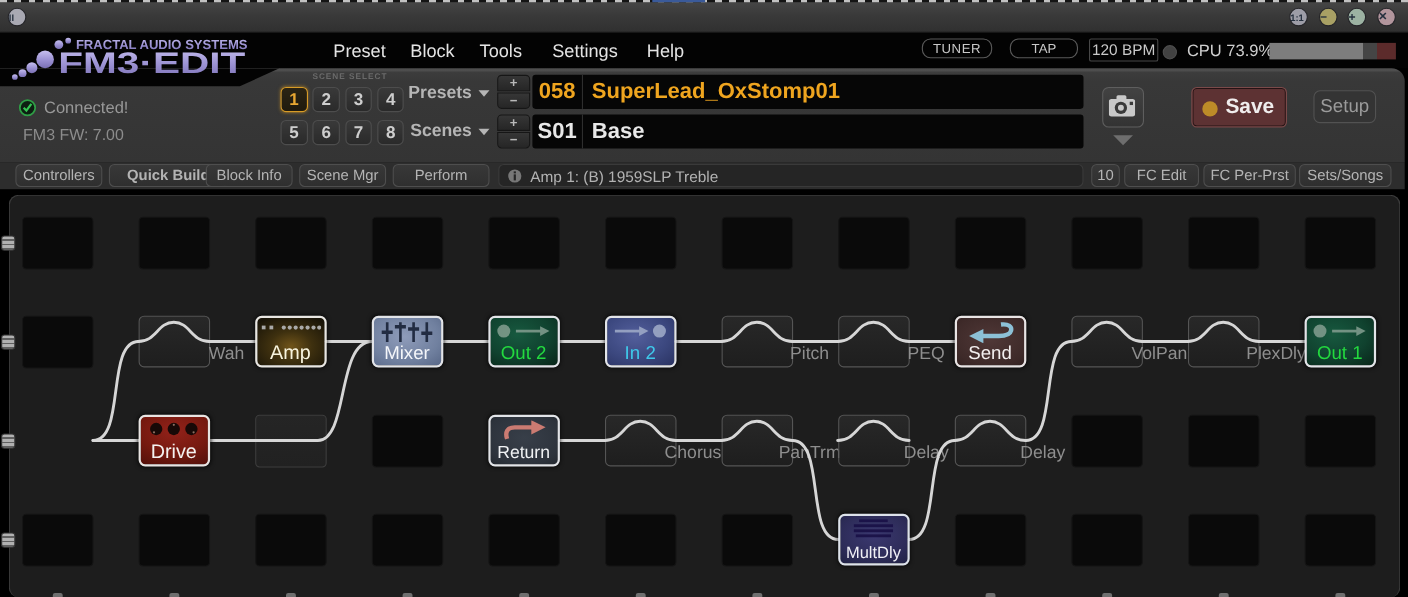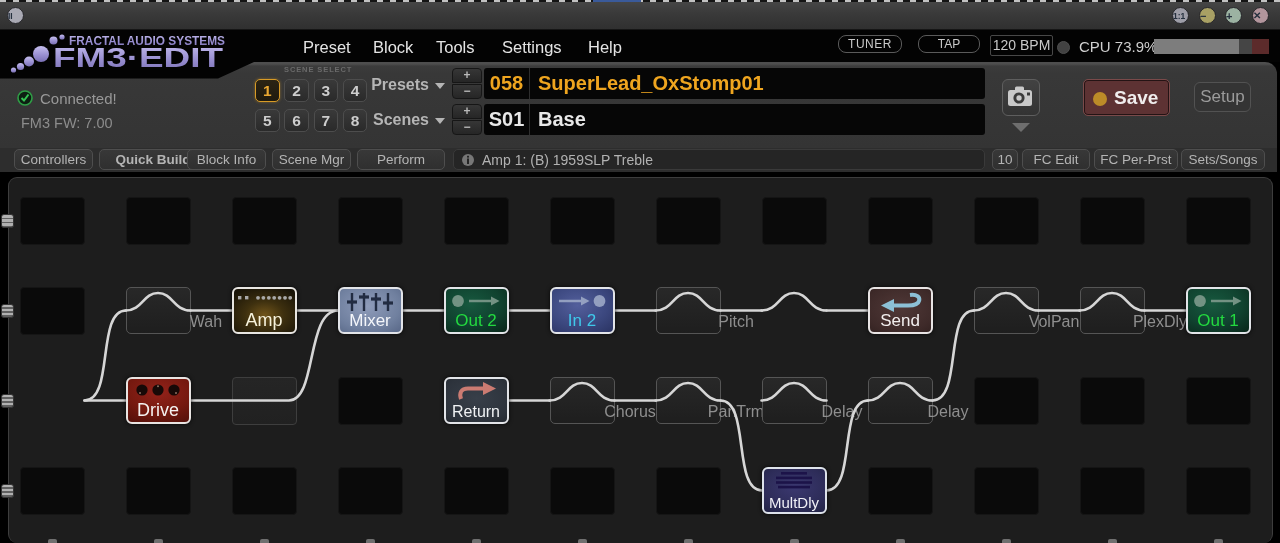--- a/index.html
+++ b/index.html
@@ -297,20 +297,23 @@
           <line x1="4" y1="9" x2="27" y2="9" stroke-width="2.5"></line>
           <polygon points="26,4.5 34.5,9 26,13.5" stroke="none"></polygon>
           <circle cx="44.5" cy="9" r="5.9" stroke="none"></circle>
         </g>
       </svg>
       <div class="bl" style="color:#3fc8ea;font-size:17px">In 2</div>
     </div>
 <div class="blk dim" style="left:646.5px;top:109.0px">
       <div class="bl diml">Pitch</div>
     </div>
+<div class="blk dim" style="left:752.5px;top:109.0px">
+      <div class="bl diml">PEQ</div>
+    </div>
 <div class="blk" style="left:858.5px;top:109.0px;background:radial-gradient(ellipse 95% 90% at 50% 45%, #503837 0%, #3e2a29 60%, #291b1a 100%);border-color:#e8e4e4">
       <svg class="bi" width="46" height="20" viewBox="0 0 46 20">
         <path d="M 33 3 C 40 2.2 43 5 42.2 8.5 C 41.4 12 37 13.5 31 13.5 L 16 13.5" fill="none" stroke="#8cc0d6" stroke-width="4"></path>
         <polygon points="17,7 17,20 4,13.5" fill="#8cc0d6"></polygon>
       </svg>
       <div class="bl" style="color:#f2eeee;font-size:17px">Send</div>
     </div>
 <div class="blk dim" style="left:964.5px;top:109.0px">
       <div class="bl diml">VolPan</div>
     </div>

